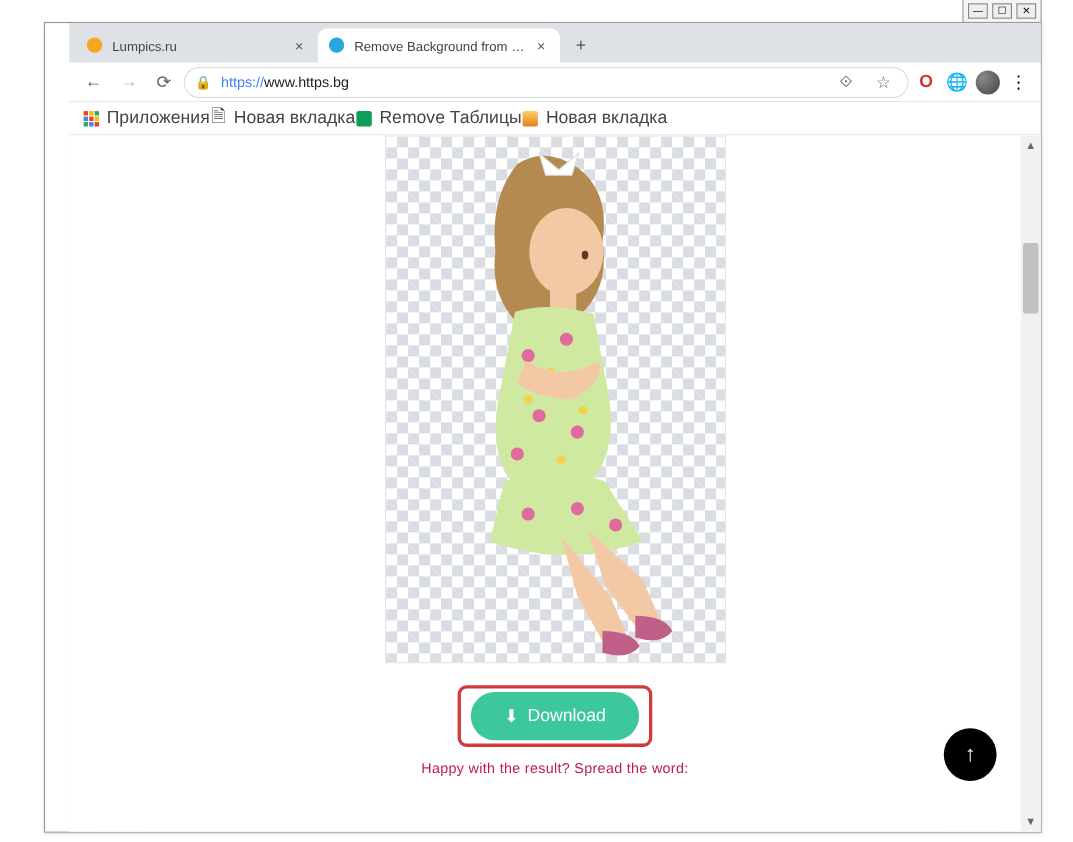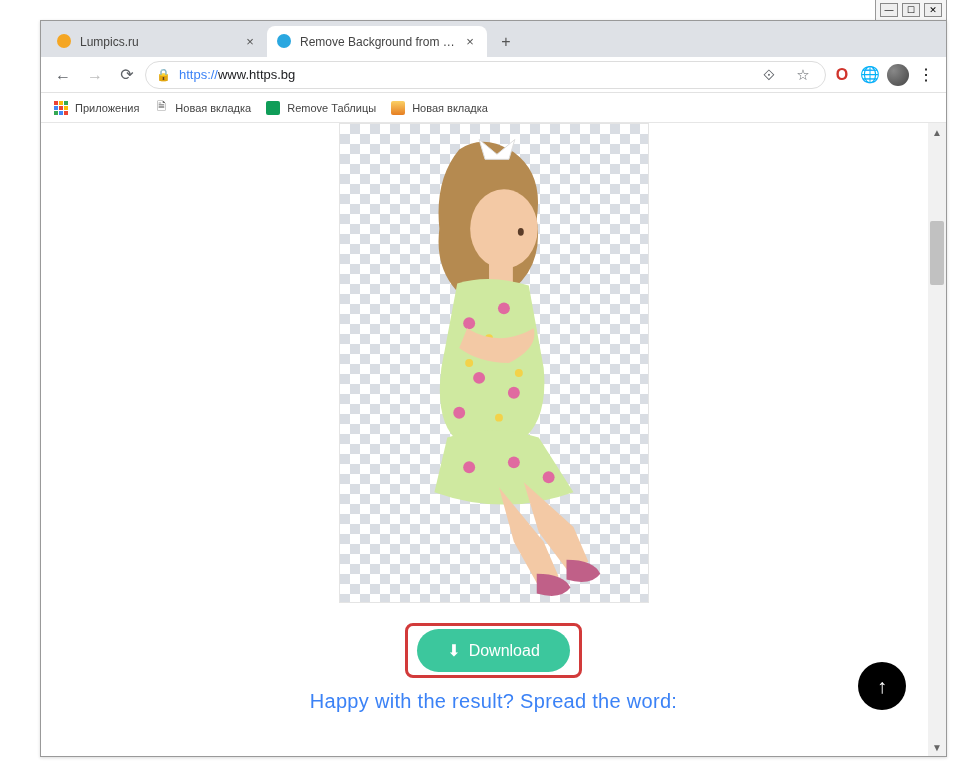--- a/index.html
+++ b/index.html
@@ -1,19 +1,19 @@
 <!DOCTYPE html>
 <html><head>
 <meta charset="utf-8">
 <style>
 * { margin:0; padding:0; box-sizing:border-box; font-family:Arial,sans-serif; }
 body { background:#fff; width:975px; height:765px; overflow:hidden; position:relative; }
 
 
-.window { position:absolute; top:20px; left:40px; right:28px; bottom:8px; border:1px solid #999; background:#fff; box-shadow:0 1px 3px rgba(0,0,0,0.15); display:flex; flex-direction:column; }
+.window { position:absolute; top:20px; left:40px; right:28px; bottom:8px; border:1px solid #999; background:#fff; box-shadow:0 1px 3px rgba(0,0,0,0.15); display:flex; flex-direction:column;padding-left:22px; }
 .win-controls { position:absolute; top:20px; right:28px; transform:translateY(-100%); display:flex; gap:4px; padding:3px 4px; border:1px solid #999; border-bottom:none; background:#f5f5f5; }
 .win-btn { width:18px; height:14px; border:1px solid #888; background:#eee; display:flex; align-items:center; justify-content:center; font-size:9px; cursor:pointer; }
 
 
 .tabstrip { display:flex; align-items:flex-end; background:#dee1e6; height:36px; padding:5px 6px 0 6px; }
 .tab { display:flex; align-items:center; gap:7px; padding:0 10px; height:31px; border-radius:8px 8px 0 0; font-size:12px; color:#444; min-width:0; flex:0 1 220px; position:relative; }
 .tab.active { background:#fff; }
 .tab-title { white-space:nowrap; overflow:hidden; text-overflow:ellipsis; flex:1; }
 .tab-icon { width:16px; height:16px; flex:0 0 16px; }
 .tab-close { width:14px; height:14px; font-size:13px; color:#555; display:flex; align-items:center; justify-content:center; cursor:pointer; }
@@ -25,21 +25,21 @@
 .nav-btn.disabled { color:#bdbdbd; cursor:default; }
 .omnibox { flex:1; display:flex; align-items:center; gap:8px; height:28px; border:1px solid #ddd; border-radius:14px; padding:0 10px; font-size:13px; color:#333; }
 .lock { color:#1a7f37; font-size:12px; }
 .url-text { color:#202124; }
 .url-text .muted { color:#3b82f6; }
 .ob-icons { display:flex; gap:10px; margin-left:auto; color:#5f6368; font-size:15px; }
 .tool-icon { width:24px; height:24px; display:flex; align-items:center; justify-content:center; cursor:pointer; }
 .avatar { width:22px; height:22px; border-radius:50%; background:radial-gradient(circle at 30% 30%,#888,#444); }
 
 
-.bookmarks { display:flex; gap:14px; height:30px; padding:0 12px; background:#fff; border-bottom:1px solid #e6e6e6; font-size:11px; color:#444; }
+.bookmarks { display:flex; height:30px; padding:0 12px; background:#fff; border-bottom:1px solid #e6e6e6; font-size:16px; color:#444; }
 .bm { display:flex; align-items:center; gap:6px; cursor:pointer; }
 .bm-icon { width:16px; height:16px; display:flex; align-items:center; justify-content:center; }
 
 
 .content { flex:1; position:relative; background:#fff; overflow:hidden; }
 .page { position:absolute; inset:0; background:#fff; display:flex; flex-direction:column; align-items:center; }
 .side-shadow-l, .side-shadow-r { position:absolute; top:0; bottom:0; width:70px; }
 .side-shadow-l { left:0; background:linear-gradient(to right,#f3f3f3,#fff); }
 .side-shadow-r { right:18px; background:linear-gradient(to left,#f3f3f3,#fff); }
 
@@ -53,21 +53,21 @@
   background-position:0 0,0 10px,10px -10px,-10px 0;
   background-color:#fff;
   border:1px solid #e4e4e4;
 }
 .cutout-svg { position:absolute; inset:0; width:100%; height:100%; }
 
 .download-wrap { margin-top:26px; position:relative; }
 .download-wrap::before { content:""; position:absolute; inset:-6px -12px; border:3px solid #d23a3a; border-radius:8px; pointer-events:none; }
 .download-btn { background:#3cc79d; color:#fff; border:none; border-radius:24px; padding:12px 30px; font-size:16px; font-weight:500; display:flex; align-items:center; gap:8px; cursor:pointer; }
 
-.caption { margin-top:18px; color:#3b82f6; font-size:20px; letter-spacing:0.3px; }
+.caption { margin-top:18px; color:#be185d; font-size:13px; letter-spacing:0.3px; }
 
 
 .fab { position:absolute; right:40px; bottom:46px; width:48px; height:48px; border-radius:50%; background:#000; color:#fff; display:flex; align-items:center; justify-content:center; font-size:20px; cursor:pointer; }
 
 
 .vscroll { position:absolute; right:0; top:0; bottom:0; width:18px; background:#f1f1f1; }
 .vscroll .up, .vscroll .down { height:18px; display:flex; align-items:center; justify-content:center; font-size:10px; color:#666; cursor:pointer; }
 .vscroll .track { position:absolute; top:18px; bottom:18px; left:0; right:0; }
 .vscroll .thumb { position:absolute; left:2px; right:2px; top:80px; height:64px; background:#c1c1c1; border-radius:2px; cursor:pointer; }
 

